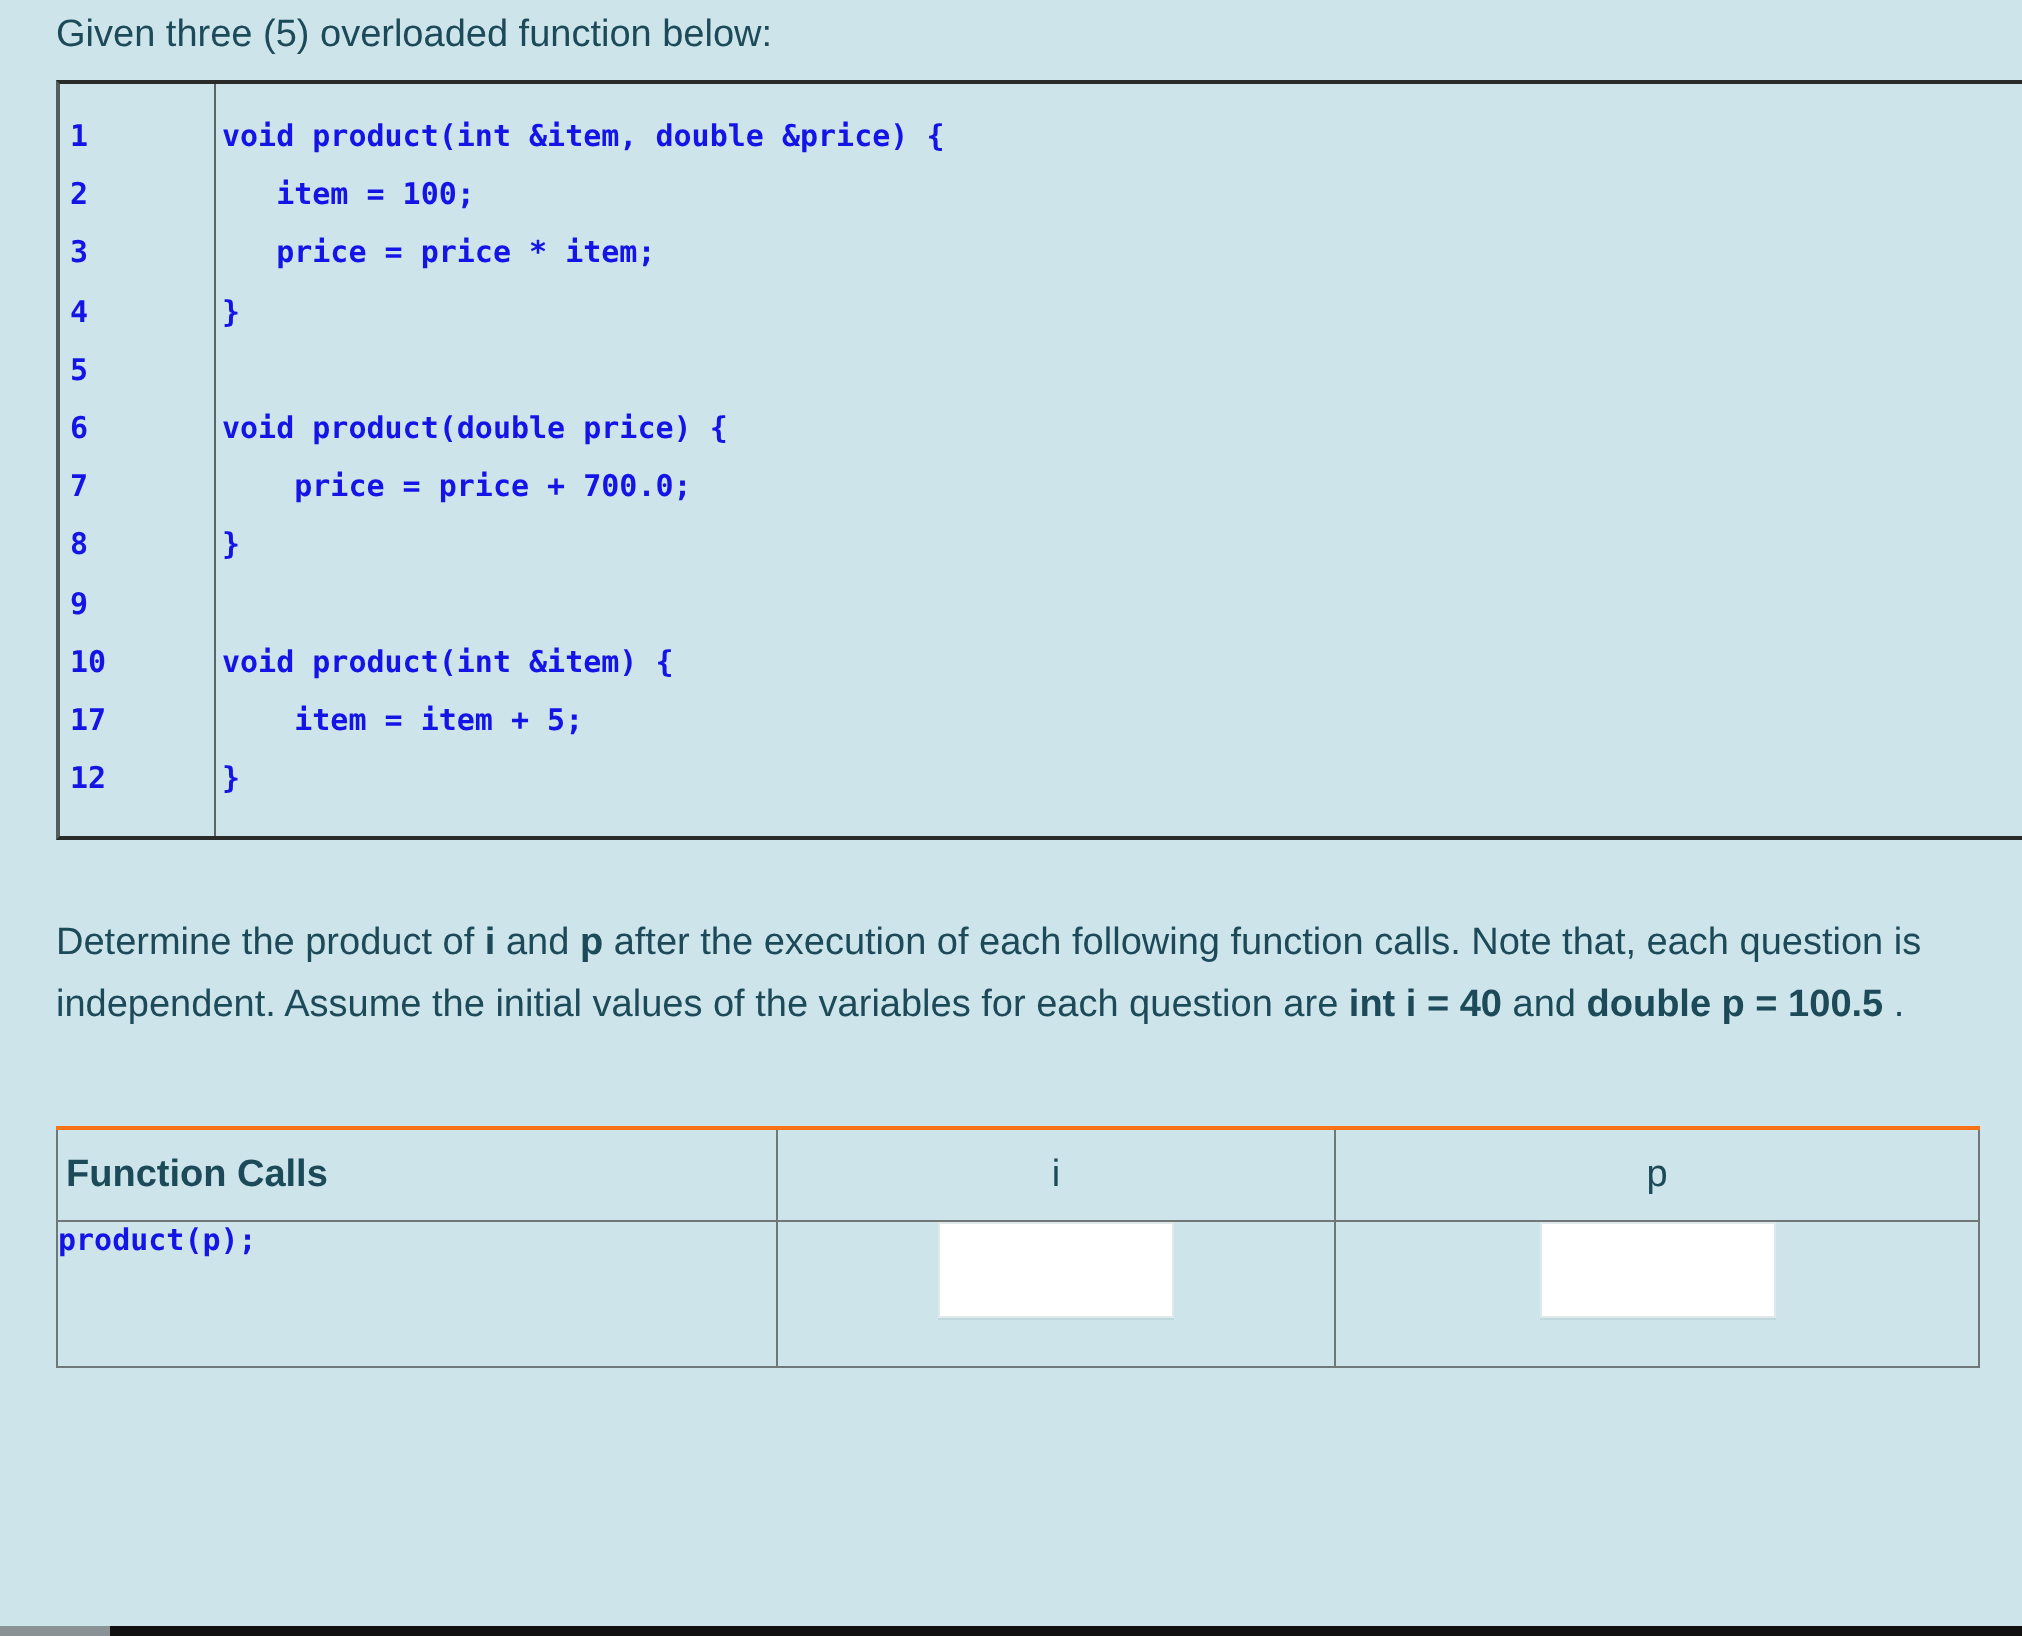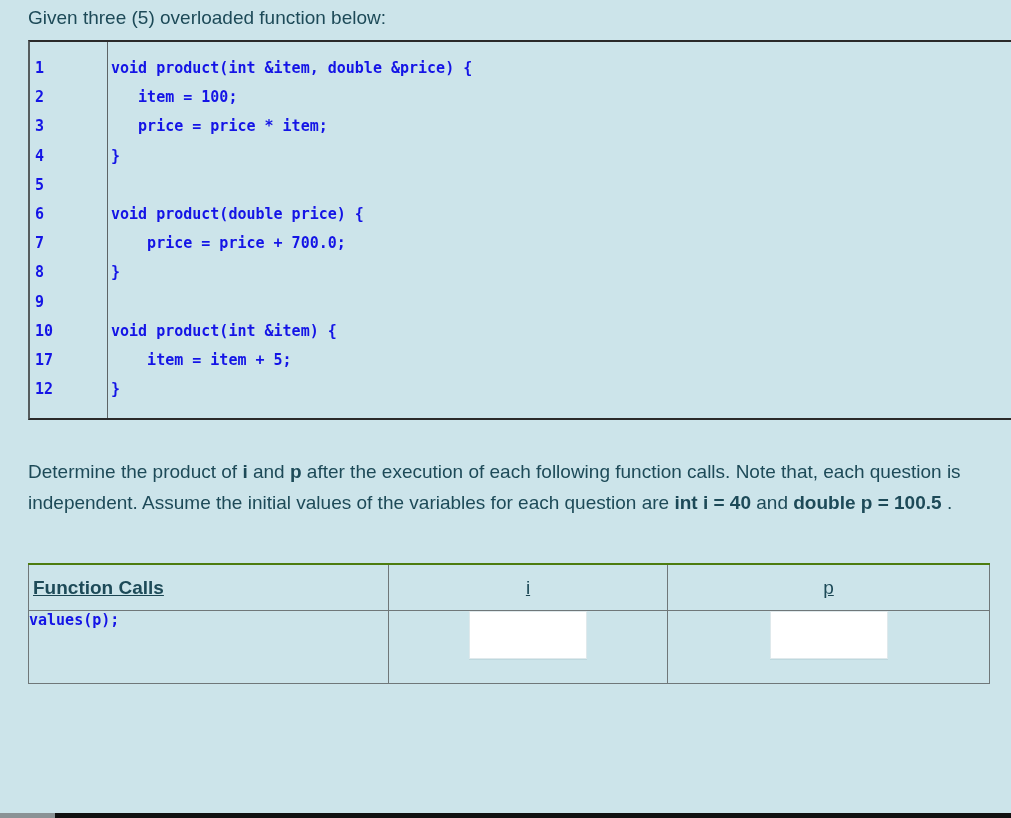--- a/index.html
+++ b/index.html
@@ -98,23 +98,22 @@
   .answer-table col.c3 { width: 322px; }
 
   .answer-table th,
   .answer-table td {
     border: 1.5px solid #6f7779;
     background: #cce4ea;
     padding: 0;
     vertical-align: top;
   }
   .answer-table thead th {
-    border-top: 2px solid #4d7c0f;
+    border-top: 2px solid #f97316;
     height: 45px;
-    text-decoration: underline;
   }
   .th-label {
     font-size: 19px;
     font-weight: bold;
     color: #1d4a58;
     padding-left: 4px;
     text-align: left;
     line-height: 45px;
   }
   .th-center {
@@ -227,21 +226,21 @@
         <div class="th-center">i</div>
       </th>
       <th>
         <div class="th-center">p</div>
       </th>
     </tr>
   </thead>
   <tbody>
     <tr>
       <td class="call-cell">
-        <span class="call-text">values(p);</span>
+        <span class="call-text">product(p);</span>
       </td>
       <td class="answer-cell">
         <input class="answer-box" type="text" value="" style="">
       </td>
       <td class="answer-cell">
         <input class="answer-box" type="text" value="" style="">
       </td>
     </tr>
   </tbody>
 </table>

